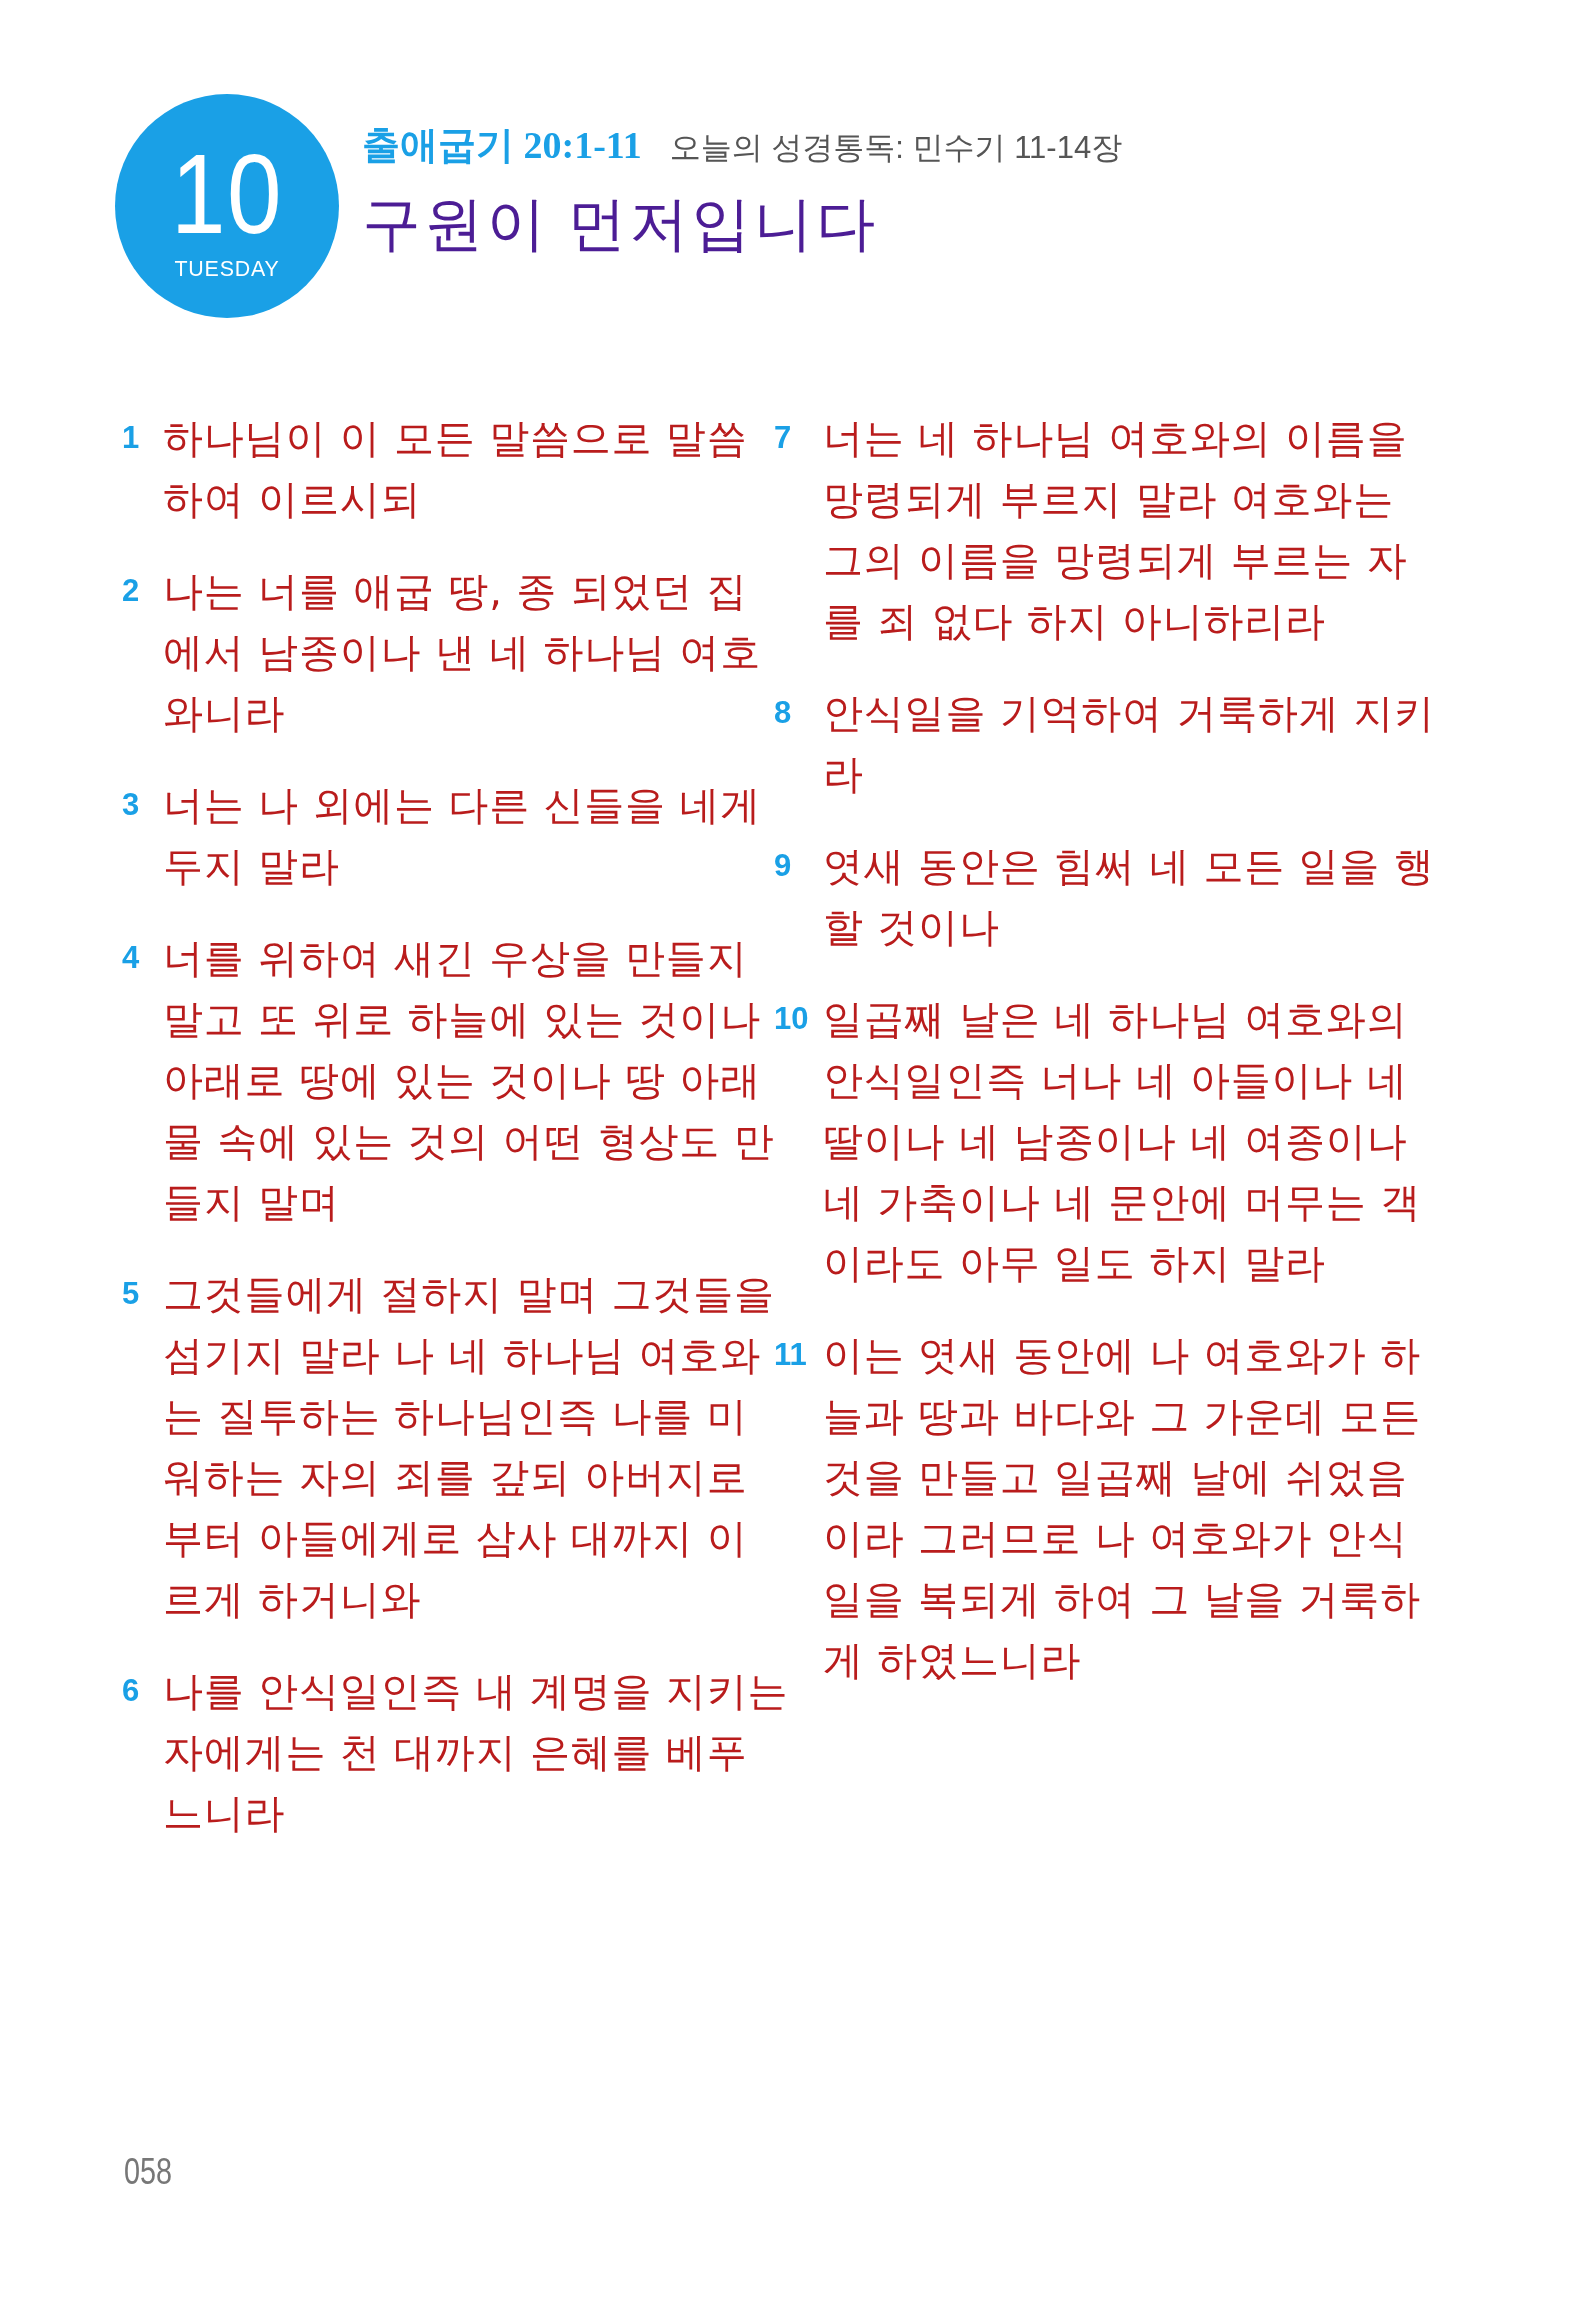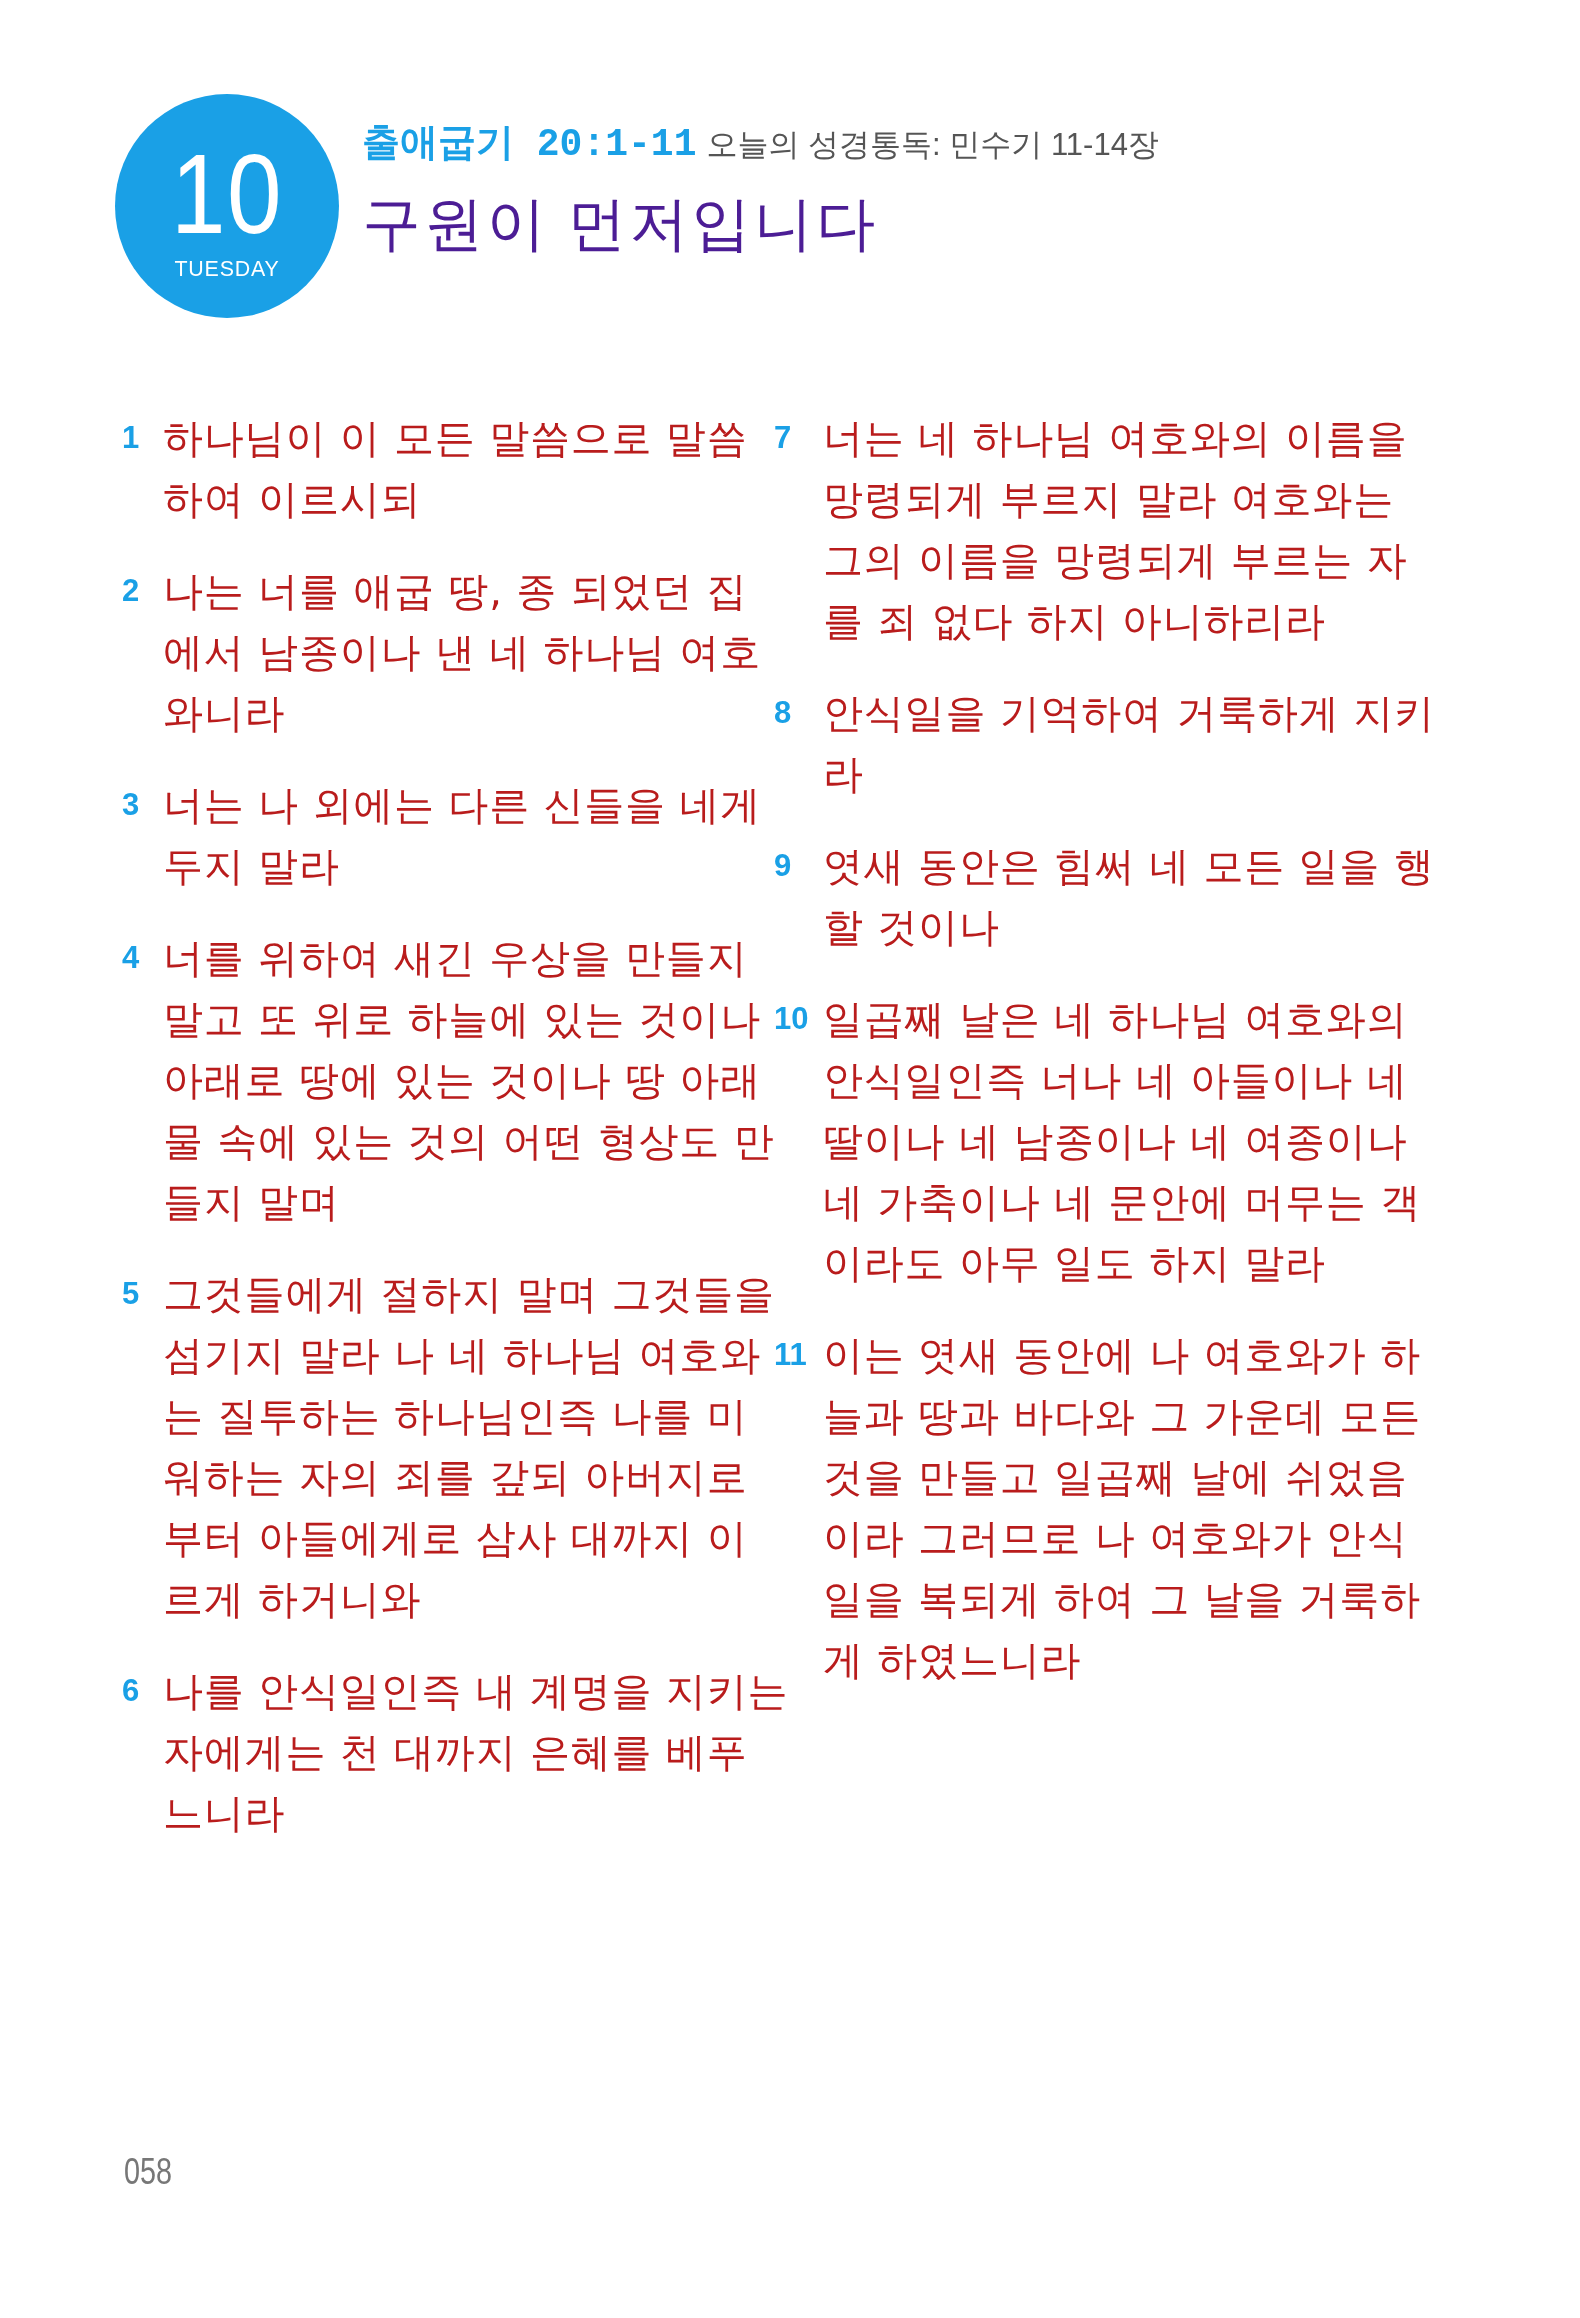--- a/index.html
+++ b/index.html
@@ -51,30 +51,30 @@
   .header {
     position: absolute;
     left: 362px;
     top: 122px;
   }
   .subline {
     white-space: nowrap;
     line-height: 46px;
   }
   .passage {
-    font-family: Liberation Mono, monospace;
+    font-family: Liberation Serif, serif;
     font-weight: 700;
     font-size: 38px;
     color: #1aa0e6;
   }
   .reading {
     font-family: "Liberation Sans", sans-serif;
     font-size: 31px;
     color: #555555;
-    margin-left: 10px;
+    margin-left: 28px;
   }
   .title {
     position: absolute;
     left: 362px;
     top: 171px;
     font-family: Liberation Serif, serif;
     font-size: 59px;
     line-height: 107px;
     color: #4c1d95;
     white-space: nowrap;

